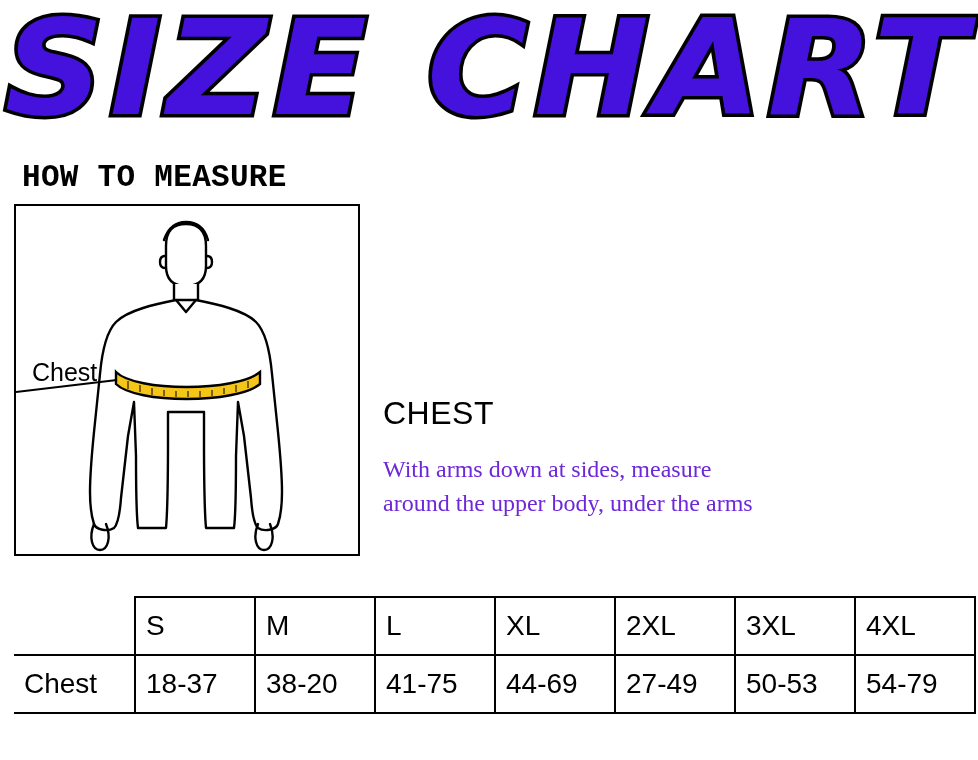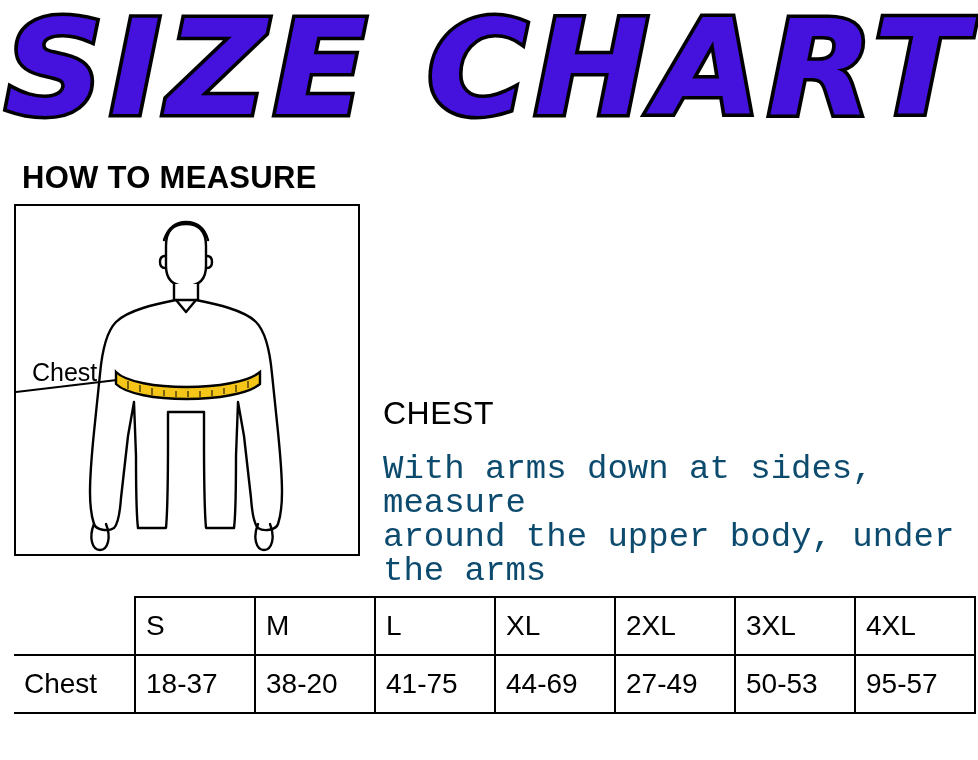--- a/index.html
+++ b/index.html
@@ -38,21 +38,21 @@
     white-space: nowrap;
     transform: scaleX(1.04);
     transform-origin: center top;
   }
 
   
   #howto {
     position: absolute;
     left: 22px;
     top: 160px;
-    font-family: Liberation Sans, sans-serif;
+    font-family: Liberation Mono, monospace;
     font-weight: 700;
     font-size: 31px;
     color: #000000;
     letter-spacing: 0.3px;
   }
 
   
   #figure-box {
     position: absolute;
     left: 14px;
@@ -85,24 +85,24 @@
     font-family: "Liberation Sans", sans-serif;
     font-size: 32px;
     color: #000000;
     letter-spacing: 0.5px;
   }
   #desc-body {
     position: absolute;
     left: 383px;
     top: 452px;
     width: 588px;
-    font-family: Liberation Mono, monospace;
-    font-size: 34px;
+    font-family: Liberation Serif, serif;
+    font-size: 24px;
     line-height: 34px;
-    color: #0c4a6e;
+    color: #6d28d9;
   }
 
   
   #size-table {
     position: absolute;
     left: 14px;
     top: 596px;
     border-collapse: collapse;
     table-layout: fixed;
   }
@@ -235,16 +235,16 @@
       <td>4XL</td>
     </tr>
     <tr>
       <td class="rowlabel">Chest</td>
       <td>18-37</td>
       <td>38-20</td>
       <td>41-75</td>
       <td>44-69</td>
       <td>27-49</td>
       <td>50-53</td>
-      <td>95-57</td>
+      <td>54-79</td>
     </tr>
   </tbody>
 </table>
 
 </body></html>

